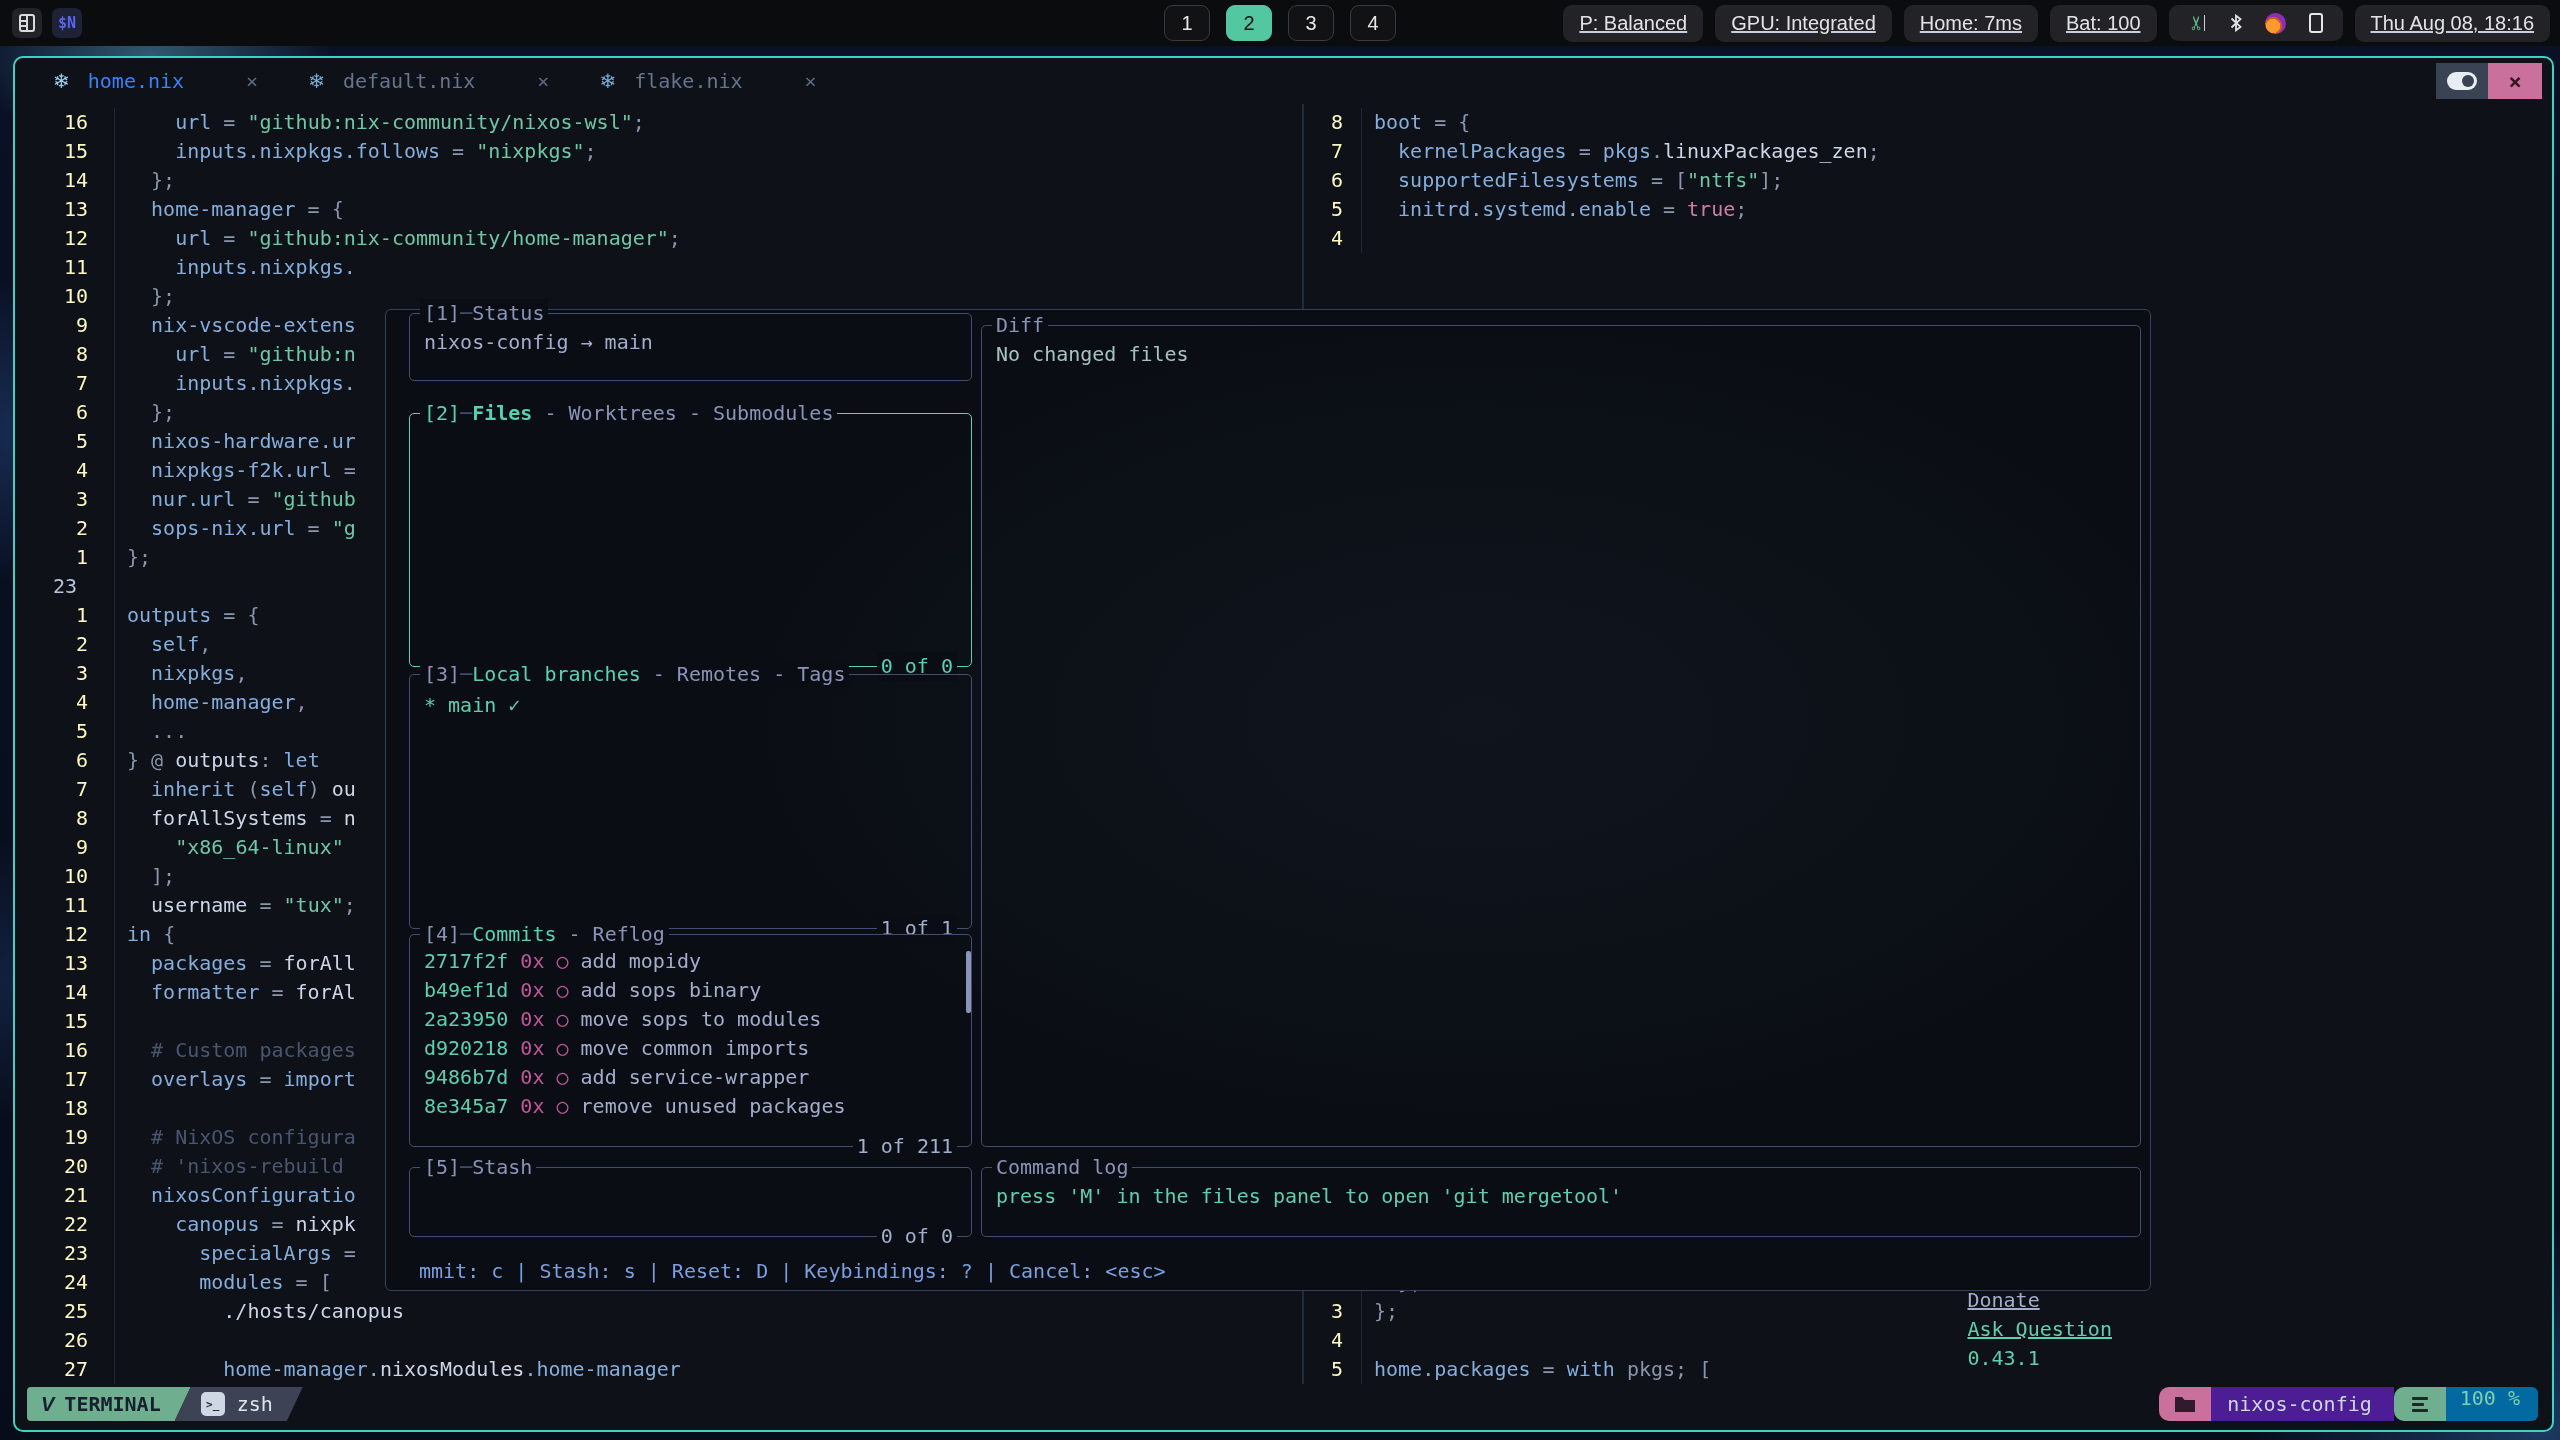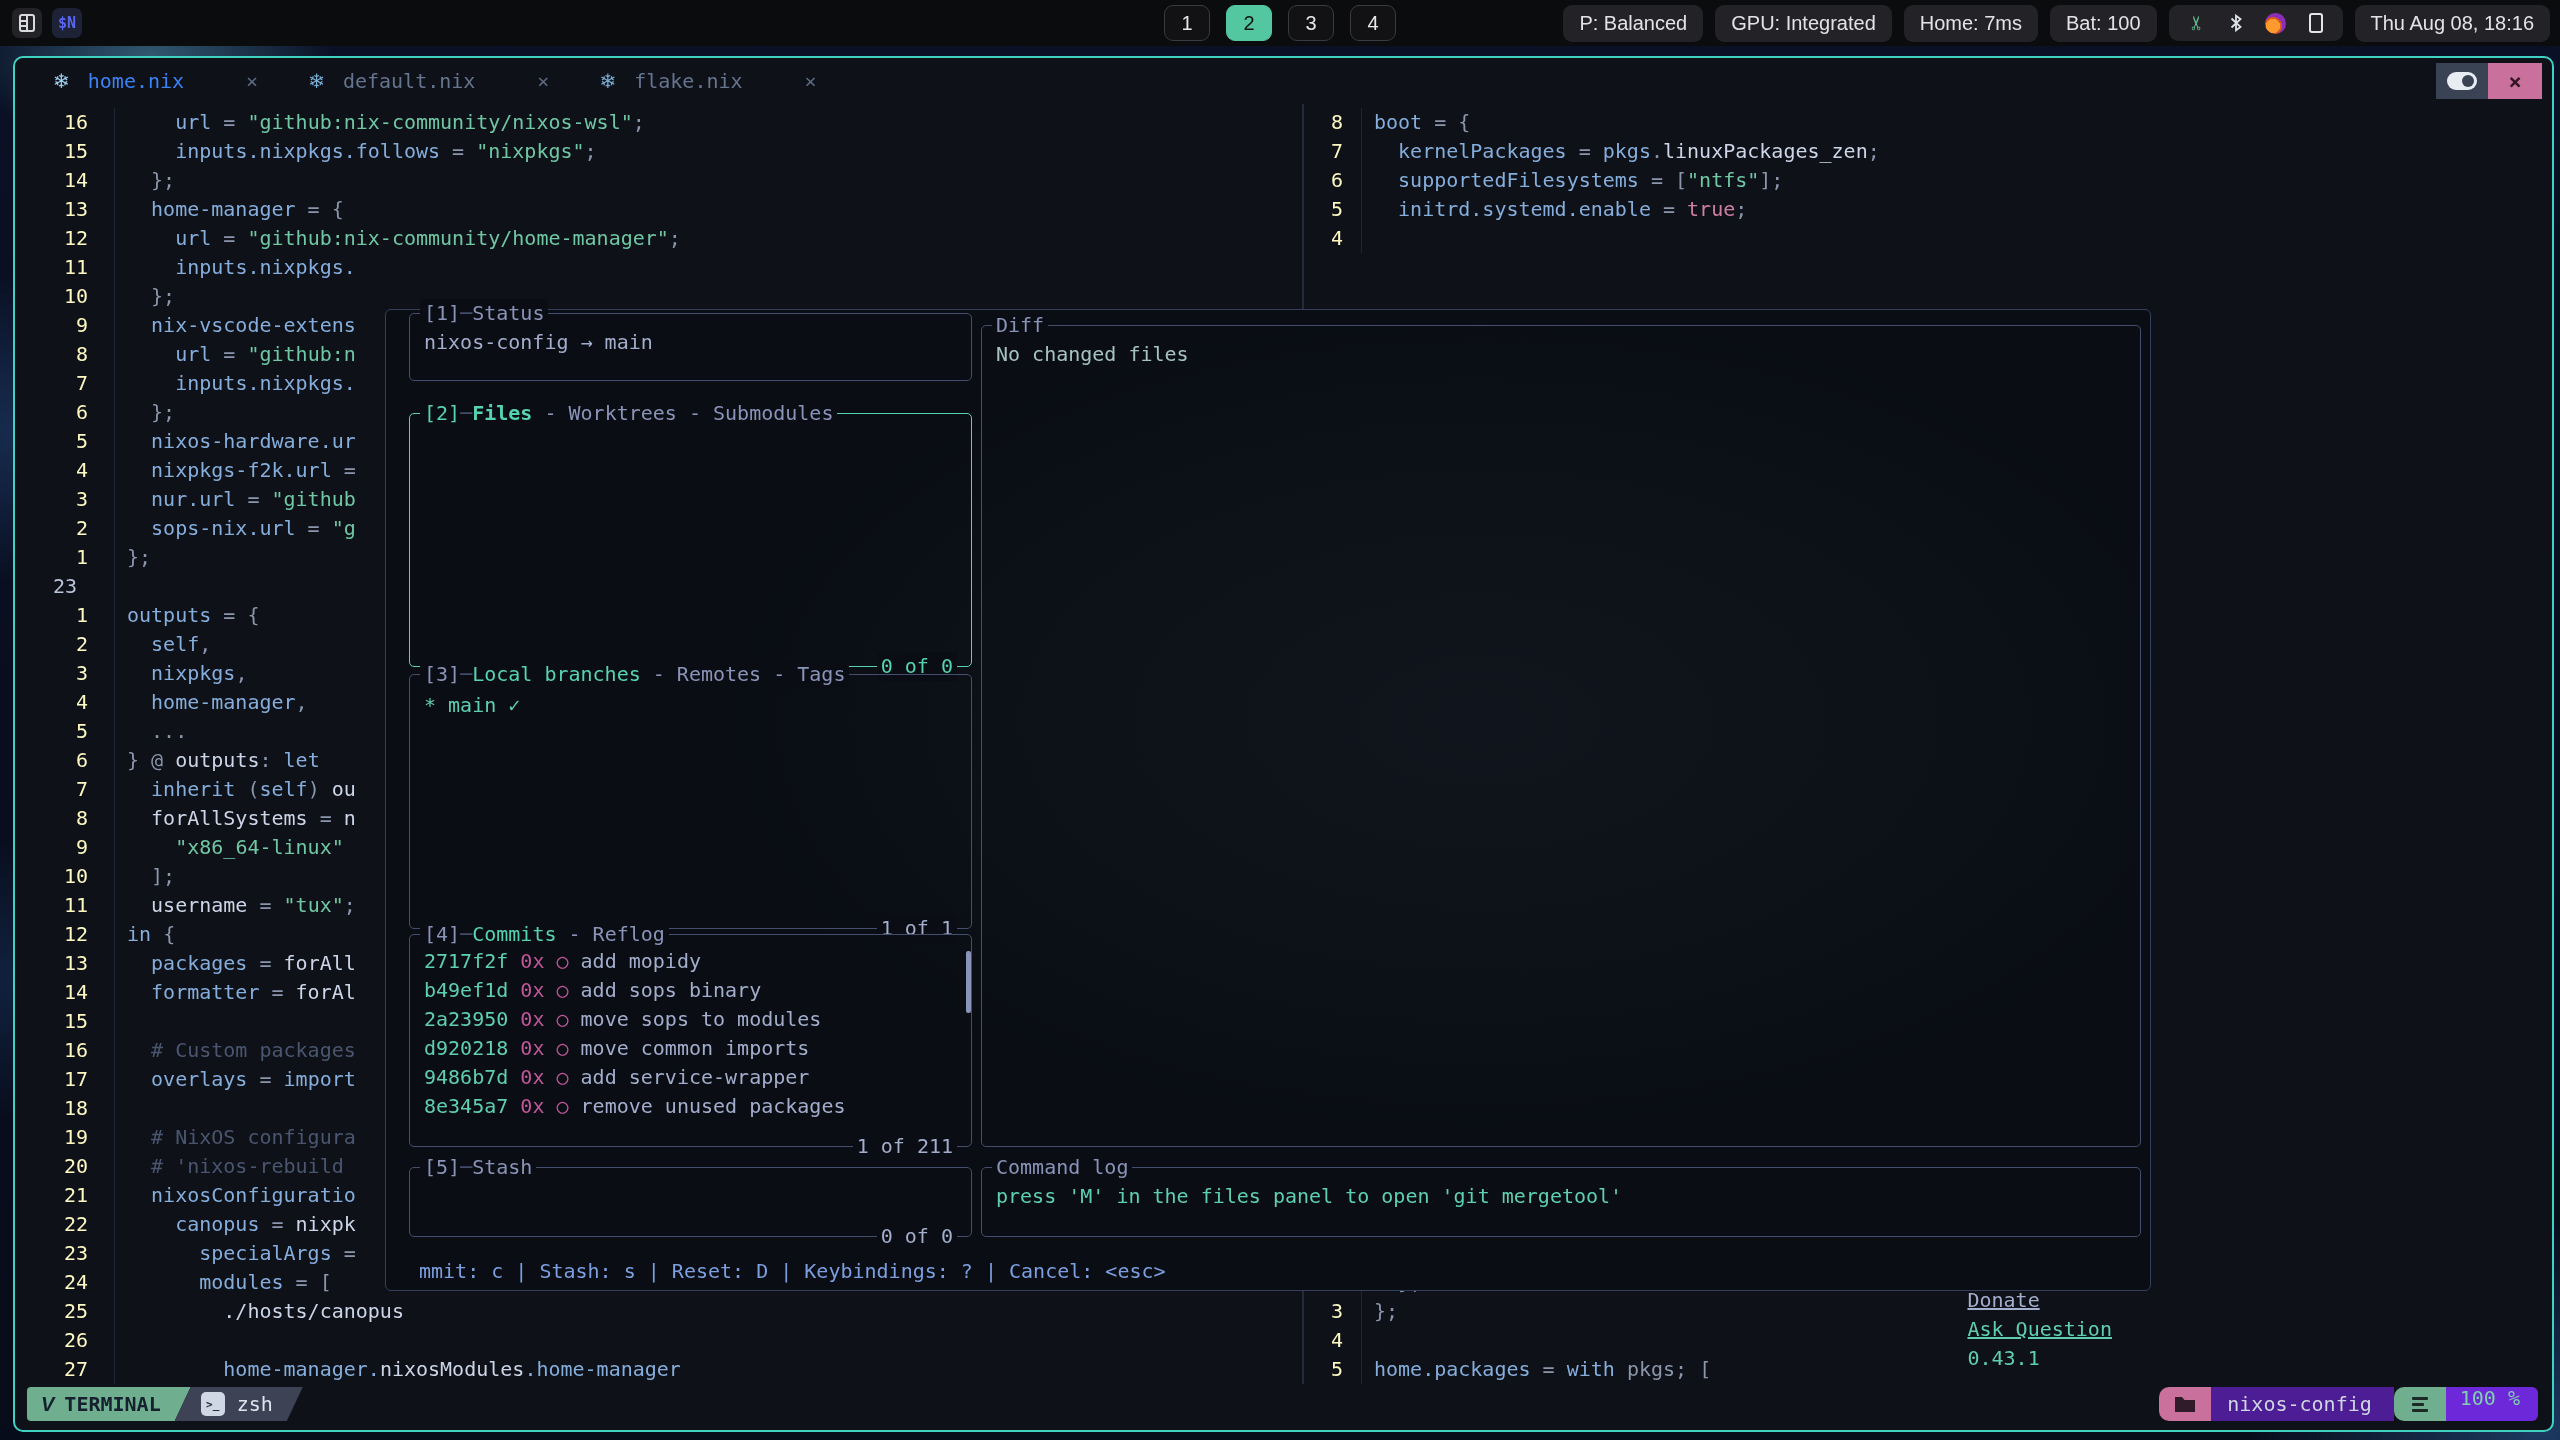--- a/index.html
+++ b/index.html
@@ -17,21 +17,21 @@
   
   .topbar { position:absolute; left:0; top:0; width:2560px; height:46px; background:#0b0c0e;
             display:flex; align-items:center; font-family:"Liberation Sans", sans-serif; font-size:20px; }
   .tb-left { display:flex; gap:10px; margin-left:12px; }
   .tb-iconbtn { width:30px; height:30px; border-radius:7px; background:#232327; display:flex; align-items:center; justify-content:center; }
   .nx-badge { font-family:"DejaVu Sans Mono",monospace; font-size:15px; font-weight:bold; color:#5b66f0; background:#1d2236; }
   .tb-center { position:absolute; left:50%; transform:translateX(-50%); top:5px; display:flex; gap:16px; }
   .ws { width:46px; height:36px; border:1px solid #3a3a40; border-radius:9px; background:#121214;
         display:flex; align-items:center; justify-content:center; color:#e6e7e9; }
   .ws.active { background:#52c7a0; border-color:#52c7a0; color:#101215; }
-  .tb-right { margin-left:auto; display:flex; gap:12px; align-items:center; margin-right:10px; }
+  .tb-right { margin-left:auto; display:flex; gap:12px; align-items:center; margin-right:10px;text-decoration:underline; }
   .pill { background:#232327; border-radius:9px; padding:7px 16px; color:#e2e3e5; white-space:nowrap; }
   .tray { display:flex; gap:18px; align-items:center; }
   .tray-ic { width:22px; height:22px; display:flex; align-items:center; justify-content:center; }
   .ic-net { color:#62bd8e; transform:rotate(-90deg); font-size:19px; }
   .ic-ff { width:21px; height:21px; border-radius:50%;
            background: radial-gradient(circle at 38% 62%, #ff9a2e 0 38%, #d8581f 39% 48%, #8b2fb8 49% 75%, #5f1590 100%); }
   .ic-phone { width:14px; height:20px; border:2px solid #e3e5e8; border-radius:3px; }
   
   .win { position:absolute; left:13px; top:56px; width:2541px; height:1376px;
          border:2px solid #3fd2c2; border-radius:10px; background:#0e1117; overflow:hidden;
@@ -92,21 +92,21 @@
   .seg-shell { background:#3d4354; color:#dfe5ee; margin-left:-16px; gap:12px; padding:0 30px 0 26px;
                clip-path:polygon(16px 0, 100% 0, calc(100% - 16px) 100%, 0 100%); }
   .mode-ic { font-family:"Liberation Sans", sans-serif; font-style:italic; font-weight:bold; font-size:20px; }
   .zsh-ic { width:24px; height:24px; background:#cfd6e4; color:#272d3a; border-radius:5px; font-size:11px; font-weight:bold;
             display:flex; align-items:center; justify-content:center; }
   .sb-right { margin-left:auto; display:flex; height:34px; margin-right:14px; }
   .cap { width:52px; display:flex; align-items:center; justify-content:center; }
   .cap-folder { background:#c9719c; border-radius:10px 0 0 10px; }
   .cap-list { background:#6fae8e; border-radius:10px 0 0 10px; }
   .seg-proj { background:#4c1d95; color:#cfd7e4; padding:0 22px 0 16px; }
-  .seg-pct { background:#6d28d9; color:#7fd0ae; padding:0 18px 12px 14px; border-radius:0 6px 6px 0; }
+  .seg-pct { background:#0369a1; color:#7fd0ae; padding:0 18px 12px 14px; border-radius:0 6px 6px 0; }
   .bars { display:flex; flex-direction:column; gap:3px; }
   .bars i { display:block; width:16px; height:3px; background:#1c2a26; border-radius:1px; }
   .bars i:nth-child(2){ width:12px; } .bars i:nth-child(3){ width:16px; }
 </style>
 </head>
 <body>
 
 <div class="topbar">
   <div class="tb-left">
     <div class="tb-iconbtn">

